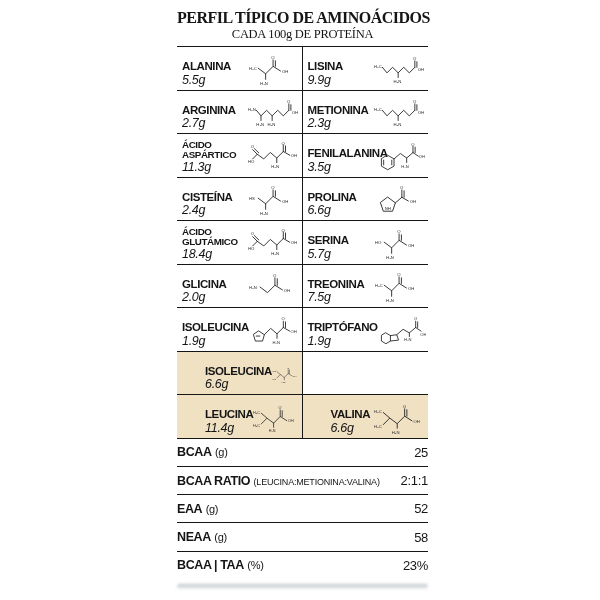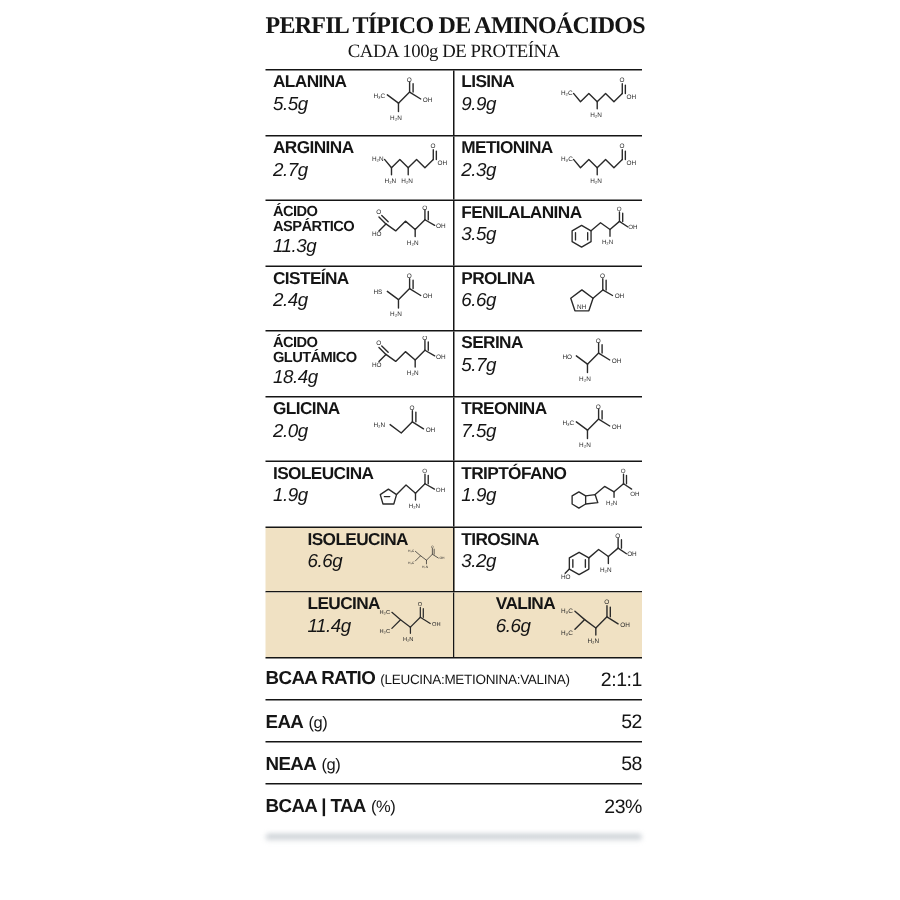--- a/index.html
+++ b/index.html
@@ -8,21 +8,21 @@
     font-family:"Liberation Sans", sans-serif;color:#151515;
     -webkit-font-smoothing:antialiased;
   }
   .panel{position:absolute;left:177px;top:9px;width:251px;}
   .hdr{text-align:center;font-family:Liberation Serif, serif;}
   .title{font-size:16px;font-weight:bold;letter-spacing:-0.5px;white-space:nowrap;line-height:1.1;}
   .subtitle{font-size:12.5px;letter-spacing:-0.3px;margin-top:1px;line-height:1.1;}
   .grid{margin-top:5px;border-top:1.8px solid #151515;}
   .row{display:flex;border-bottom:1.5px solid #151515;}
   .cell{width:50%;box-sizing:border-box;min-height:42.5px;padding:3px 2px 3px 5px;
-        display:flex;align-items:flex-start;}
+        display:flex;align-items:flex-end;}
   .cell.left{border-right:1.8px solid #151515;}
   .cell.hl{background:var(--hl,#f0e1c3);padding-left:28px;}
   .txt{flex:0 0 auto;max-width:68px;}
   .aname{font-weight:bold;font-size:11.5px;letter-spacing:-0.4px;line-height:1.02;white-space:nowrap;}
   .aname.small{font-size:9.8px;white-space:normal;max-width:56px;}
   .aval{font-size:12.5px;letter-spacing:-0.3px;margin-top:1px;line-height:1.05;font-style:italic;}
   .mol{flex:1 1 auto;display:flex;justify-content:flex-end;align-items:center;min-width:0;}
   .mol svg{display:block;max-width:100%;}
   .mol path{fill:none;stroke:#2a2a2a;stroke-width:1;stroke-linecap:round;stroke-linejoin:round;}
   .mol text{font-size:4.6px;fill:#2a2a2a;font-family:"Liberation Sans",sans-serif;}
@@ -334,41 +334,20 @@
               <path d="M10 10 L17 16 L10 23"></path>
               <path d="M17 16 L25 22 L33 14 L41 19"></path>
               <path d="M33 14 V6 M35.4 14 V7"></path>
               <text x="31" y="5">O</text>
               <text x="42.5" y="21">OH</text>
               <path d="M25 22 V27"></path>
               <text x="19" y="33">H₂N</text>
             </svg>
           </div>
     </div>
-    <div class="cell right">
-      <div class="txt">
-        <div class="aname">TIROSINA</div>
-        <div class="aval">3.2g</div>
-      </div>
-      <div class="mol">
-            <svg viewBox="0 0 56 34" width="52" height="32">
-              <path d="M13 14 L20 18 L20 26 L13 30 L6 26 L6 18 Z"></path>
-              <path d="M17.5 19.3 V24.7 M8.5 19.3 V24.7"></path>
-              <path d="M20 18 L27 12 L34 17 L41 11"></path>
-              <path d="M41 11 V4 M43.4 11 V5"></path>
-              <text x="39" y="3.5">O</text>
-              <path d="M41 11 L47 15"></path>
-              <text x="47.5" y="17">OH</text>
-              <path d="M34 17 V22"></path>
-              <text x="28" y="28">H₂N</text>
-              <path d="M6 26 L3 29"></path>
-              <text x="0" y="33.5">HO</text>
-            </svg>
-          </div>
-    </div>
   </div>
 
   <div class="row">
     <div class="cell left hl">
       <div class="txt">
         <div class="aname">LEUCINA</div>
         <div class="aval">11.4g</div>
       </div>
       <div class="mol">
             <svg viewBox="0 0 56 34" width="52" height="32">
@@ -399,20 +378,27 @@
               <text x="31" y="5">O</text>
               <text x="42.5" y="21">OH</text>
               <path d="M25 22 V27"></path>
               <text x="19" y="33">H₂N</text>
             </svg>
           </div>
     </div>
   </div>
 </div>
   <div class="summary" id="summary">
+  <div class="srow">
+    <div class="slabel">
+      <span class="sbold">BCAA</span>
+      <span class="sunit">(g)</span>
+    </div>
+    <div class="sval">25</div>
+  </div>
 
   <div class="srow">
     <div class="slabel">
       <span class="sbold">BCAA RATIO</span>
       <span class="sunit tiny">(LEUCINA:METIONINA:VALINA)</span>
     </div>
     <div class="sval">2:1:1</div>
   </div>
 
   <div class="srow">

